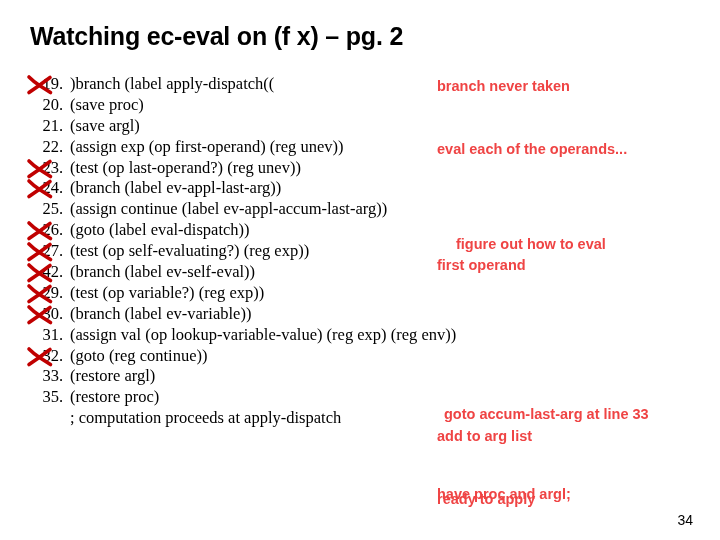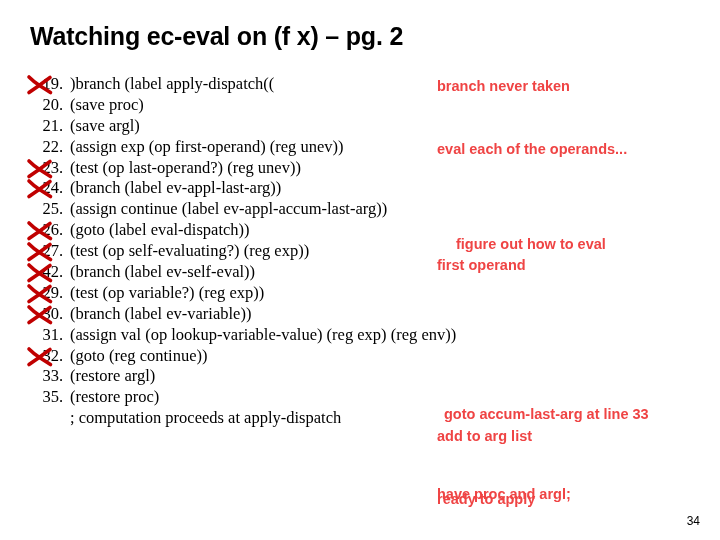--- a/index.html
+++ b/index.html
@@ -85,24 +85,24 @@
     font-size: 14.5px;
     font-weight: bold;
     color: #ef4444;
     white-space: nowrap;
     line-height: 20.9px;
   }
 
   
   #page-number {
     position: absolute;
-    right: 20px;
+    right: 27px;
     bottom: 12px;
     font-family: "Liberation Sans", sans-serif;
-    font-size: 12px;
+    font-size: 14px;
     color: #000000;
   }
 </style>
 </head>
 <body>
 
 <div id="slide-title">Watching ec-eval on (f x) – pg. 2</div>
 
 <div id="code-listing">
     <div class="code-line"><span class="line-number">19.</span><span class="line-code">)branch (label apply-dispatch((</span><span class="strike-x">

